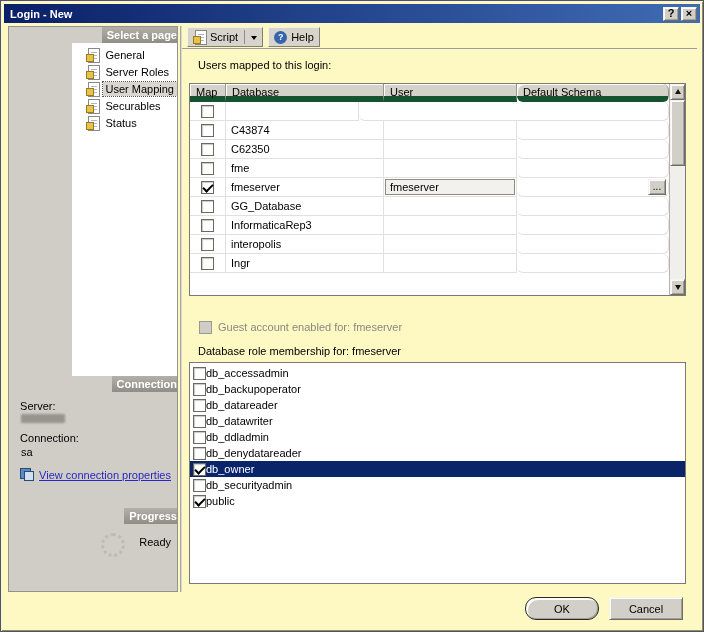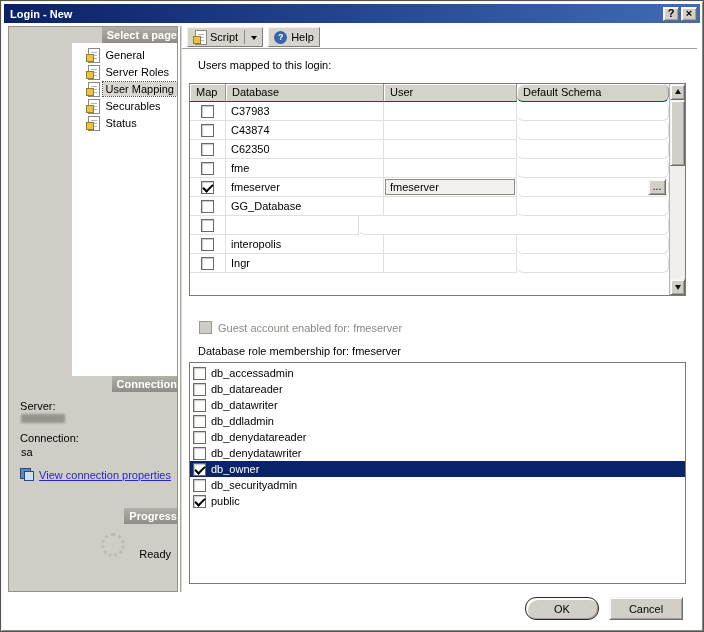--- a/index.html
+++ b/index.html
@@ -1,20 +1,20 @@
 <!DOCTYPE html>
 <html><head>
 <meta charset="utf-8">
 <style>
   * { box-sizing: border-box; margin: 0; padding: 0; }
   html, body { width: 704px; height: 632px; }
   body { font-family: "Liberation Sans", sans-serif; font-size: 11px; color: #000; background: #8a8882; }
   button { font: inherit; cursor: default; }
 
-  .window { position: relative; width: 704px; height: 632px; background: #ffffff;
+  .window { position: relative; width: 704px; height: 632px; background: #fef9c3;
     border: 1px solid #56544f;
     box-shadow: inset 1px 1px 0 #f4f3ef, inset -1px -1px 0 #8b8983; }
 
   
   .titlebar { position: absolute; left: 3px; top: 3px; right: 3px; height: 19px;
     background: linear-gradient(90deg, #0a2068, #3f6cb4);
     display: flex; align-items: center; padding-left: 6px; }
   .titlebar .title { color: #fff; font-weight: bold; }
   .tb-buttons { margin-left: auto; display: flex; gap: 2px; padding-right: 3px; }
   .b3 { background: #d2cfc8; border: 1px solid; border-color: #f5f4f0 #6e6c66 #6e6c66 #f5f4f0;
@@ -49,21 +49,21 @@
   .link { color: #2626c4; text-decoration: underline; }
   .link-icon { position: relative; width: 14px; height: 13px; flex: 0 0 14px; }
   .link-icon::before { content: ""; position: absolute; left: 0; top: 0; width: 9px; height: 9px;
     background: #5a8ac2; border: 1px solid #2a4a7a; }
   .link-icon::after { content: ""; position: absolute; right: 0; bottom: 0; width: 8px; height: 8px;
     background: #cfe0f0; border: 1px solid #2a4a7a; }
 
   .prog-body { flex: 0 0 67px; background: #d0cdc6; padding: 9px 6px 0 10px;
     display: flex; align-items: flex-start; }
   .spinner-icon { width: 24px; height: 24px; border: 3px dotted #bdbbb4; border-radius: 50%; }
-  .status-text { margin-left: 14px; margin-top: 15px; }
+  .status-text { margin-left: 14px; margin-top: 3px; }
 
   
   .main-divider { position: absolute; left: 179px; top: 25px; width: 2px; height: 566px;
     background: linear-gradient(90deg, #8f8d87, #f2f1ec); }
   .toolbar { position: absolute; left: 181px; top: 25px; right: 6px; height: 23px;
     border-bottom: 1px solid #9f9d97; display: flex; align-items: center; gap: 5px; padding-left: 5px; }
   .tool-btn { display: flex; align-items: center; height: 20px; padding: 0 5px; gap: 4px;
     background: #d7d4cc; border: 1px solid; border-color: #f2f1ec #807e78 #807e78 #f2f1ec; }
   .tb-sep { width: 1px; height: 14px; background: #8f8d87; margin: 0 2px; }
   .tri-down { width: 0; height: 0; border: 3px solid transparent; border-top: 4px solid #000; margin-top: 4px; }
@@ -71,21 +71,21 @@
     display: flex; align-items: center; justify-content: center; font-size: 9px; font-weight: bold; }
   .help-icon::after { content: "?"; }
 
   .users-label { position: absolute; left: 197px; top: 58px; }
 
   
   .grid { position: absolute; left: 188px; top: 82px; width: 497px; height: 213px;
     background: #fff; border: 1px solid #7b7975; }
   .grid-inner { position: absolute; left: 0; top: 0; right: 16px; bottom: 0; overflow: hidden; }
   .g-head { display: flex; height: 18px; }
-  .gh { background: #d5d2ca; border-right: 1px solid #999690; border-bottom: 1px solid #14532d;
+  .gh { background: #d5d2ca; border-right: 1px solid #999690; border-bottom: 6px solid #14532d;
     box-shadow: inset 1px 1px 0 #fff; line-height: 17px; padding-left: 6px; }
   .c-map { width: 36px; flex: 0 0 36px; }
   .c-db { width: 158px; flex: 0 0 158px; }
   .c-user { width: 133px; flex: 0 0 133px; }
   .c-schema { flex: 1 1 auto; border-radius: 6px; }
   .g-row { display: flex; height: 19px; }
   .gc { border-right: 1px solid #e0e0e0; border-bottom: 1px solid #e0e0e0; line-height: 18px;
     padding-left: 5px; overflow: hidden; white-space: nowrap; }
   .gc.c-map { display: flex; align-items: center; justify-content: center; padding-left: 0; }
   .gc.c-user { padding: 0; }
@@ -105,26 +105,26 @@
   
   .vscroll { position: absolute; top: 0; right: 0; bottom: 0; width: 16px;
     display: flex; flex-direction: column; background: #f0efeb; border-left: 1px solid #b5b3ad; }
   .sb-btn { flex: 0 0 16px; display: flex; align-items: center; justify-content: center; }
   .arr-up { width: 0; height: 0; border: 3px solid transparent; border-bottom: 5px solid #15140f; transform: translateY(-2px); }
   .arr-dn { width: 0; height: 0; border: 3px solid transparent; border-top: 5px solid #15140f; transform: translateY(2px); }
   .sb-track { flex: 1 1 auto; position: relative; }
   .sb-thumb { position: absolute; left: 0; right: 0; top: 0; height: 66px; }
 
   
-  .guest-row { position: absolute; left: 198px; top: 320px; display: flex; align-items: center;
+  .guest-row { position: absolute; left: 198px; top: 320px; display: flex; align-items: flex-start;
     gap: 6px; color: #8a8882; }
   .role-caption { position: absolute; left: 197px; top: 344px; }
   .role-list { position: absolute; left: 188px; top: 361px; width: 497px; height: 222px;
     background: #fff; border: 1px solid #7b7975; padding-top: 2px; overflow: hidden; }
-  .role-row { display: flex; align-items: center; height: 16px; padding-left: 3px; gap: 5px; }
+  .role-row { display: flex; align-items: center; height: 16px; padding-left: 3px; }
   .role-row.selected { background: #0a246a; color: #fff; }
 
   
   .btn { position: absolute; top: 596px; width: 74px; height: 23px; text-align: center; }
   .btn.ok { left: 524px; border-color: #2b2b26; box-shadow: inset 1px 1px 0 #fcfbf9, inset -1px -1px 0 #a39f98, inset 2px 2px 0 #fff; border-radius: 11px; }
   .btn.cancel { left: 608px; }
 </style>
 </head>
 <body>
 
@@ -209,21 +209,20 @@
         <div class="gh c-db">Database</div>
         <div class="gh c-user">User</div>
         <div class="gh c-schema">Default Schema</div>
       </div>
       <div class="g-rows">
 
           <div class="g-row">
             <div class="gc c-map">
               <span class="cb"></span>
             </div>
-            <div class="gc c-db">C37983</div>
             <div class="gc c-user">
               
             </div>
             <div class="gc c-schema">
               
             </div>
           </div>
 
 
           <div class="g-row">
@@ -288,20 +287,21 @@
             </div>
             <div class="gc c-schema">
               
             </div>
           </div>
 
           <div class="g-row">
             <div class="gc c-map">
               <span class="cb"></span>
             </div>
+            <div class="gc c-db">InformaticaRep3</div>
             <div class="gc c-user">
               
             </div>
             <div class="gc c-schema">
               
             </div>
           </div>
 
           <div class="g-row">
             <div class="gc c-map">
@@ -350,20 +350,24 @@
 
   <div class="role-caption">Database role membership for: fmeserver</div>
 
   <div class="role-list">
 
       <div class="role-row">
         <span class="cb"></span>
         <span class="role-name">db_accessadmin</span>
       </div>
 
+      <div class="role-row">
+        <span class="cb"></span>
+        <span class="role-name">db_backupoperator</span>
+      </div>
 
       <div class="role-row">
         <span class="cb"></span>
         <span class="role-name">db_datareader</span>
       </div>
 
       <div class="role-row">
         <span class="cb"></span>
         <span class="role-name">db_datawriter</span>
       </div>
@@ -371,24 +375,20 @@
       <div class="role-row">
         <span class="cb"></span>
         <span class="role-name">db_ddladmin</span>
       </div>
 
       <div class="role-row">
         <span class="cb"></span>
         <span class="role-name">db_denydatareader</span>
       </div>
 
-      <div class="role-row">
-        <span class="cb"></span>
-        <span class="role-name">db_denydatawriter</span>
-      </div>
 
       <div class="role-row selected">
         <span class="cb checked"></span>
         <span class="role-name">db_owner</span>
       </div>
 
       <div class="role-row">
         <span class="cb"></span>
         <span class="role-name">db_securityadmin</span>
       </div>

